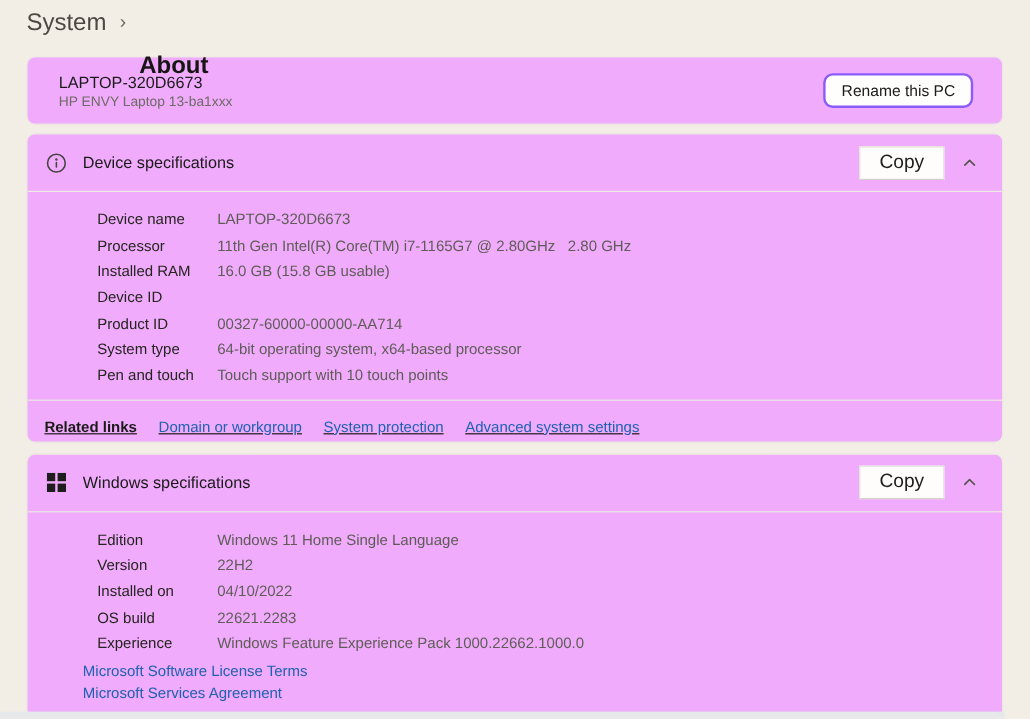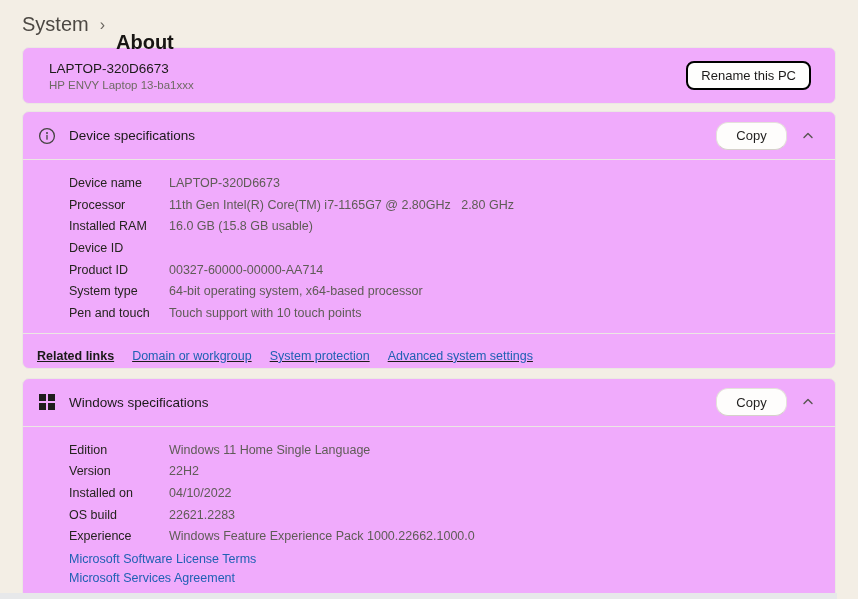--- a/index.html
+++ b/index.html
@@ -6,73 +6,73 @@
   html, body { width: 858px; height: 599px; overflow: hidden; }
   body {
     font-family: "Liberation Sans", "DejaVu Sans", sans-serif;
     background: #f3eee5;
     color: #1c1b1a;
     position: relative;
   }
   .page { padding: 8px 22px 0 22px; }
 
   
-  .breadcrumb { display: flex; align-items: center; height: 32px; }
+  .breadcrumb { display: flex; align-items: flex-start; height: 32px; }
   .crumb-parent { font-size: 20px; color: #4c4843; }
   .crumb-sep { font-size: 16px; color: #6b6archive661; color: #6b6761; margin: 0 11px; padding-top: 2px; }
   .crumb-current { font-size: 20px; font-weight: 700; color: #171513; margin-top: 36px; }
 
   
   .card {
     background: #f0abfc;
     border: 1px solid #ebe8e2;
     border-radius: 7px;
     width: 814px;
   }
 
   
   .card-device { margin-top: 7px; height: 57px; display: flex; align-items: center; padding: 0 24px 0 26px; }
   .device-id-block { display: flex; flex-direction: column; gap: 3px; }
   .device-name { font-size: 13.5px; color: #1c1b1a; }
   .device-model { font-size: 11.5px; color: #6e6a64; }
   .rename-btn {
     margin-left: auto;
     background: #fefefd;
-    border: 2px solid #000000;
+    border: 2px solid #8b5cf6;
     border-radius: 8px;
     padding: 5px 13px;
     font-size: 13px;
     font-family: inherit;
     color: #1c1b1a;
     cursor: pointer;
   }
 
   
   .card-expander { margin-top: 7px; }
   .exp-header { height: 47px; display: flex; align-items: center; padding: 0 0 0 15px; }
   .exp-icon { width: 18px; height: 18px; margin-right: 13px; display: flex; align-items: center; justify-content: center; }
   .exp-title { font-size: 13.5px; color: #1b1a19; }
   .copy-btn {
     margin-left: auto;
     min-width: 71px;
     height: 28px;
     background: #fefdfc;
     border: 1px solid #e4e1db;
     border-bottom-color: #d5d1ca;
-    border-radius: 12px;
-    font-size: 13px;
+    border-radius: 0;
+    font-size: 16px;
     font-family: inherit;
     color: #201f1e;
     cursor: pointer;
   }
   .chevron-wrap { width: 30px; margin: 0 12px 0 6px; display: flex; justify-content: center; cursor: pointer; }
   .divider { height: 1px; background: #ebe8e3; width: 100%; }
 
   
-  .spec-rows { padding: 12px 0 9px 0; }
+  .spec-rows { padding: 12px 0 9px 12px; }
   .spec-row { display: grid; grid-template-columns: 100px 1fr; padding-left: 46px; height: 21.7px; align-items: center; }
   .spec-label { font-size: 12.5px; color: #25241f; }
   .spec-value { font-size: 12.5px; color: #5f5c57; white-space: pre; }
 
   
   .related-row { display: flex; align-items: center; padding: 15px 0 5px 14px; gap: 18px; text-decoration: underline; }
   .related-label { font-size: 12.5px; font-weight: 700; color: #1b1a19; }
   a.link { font-size: 12.5px; color: #2061b4; text-decoration: none; cursor: pointer; }
 
   

